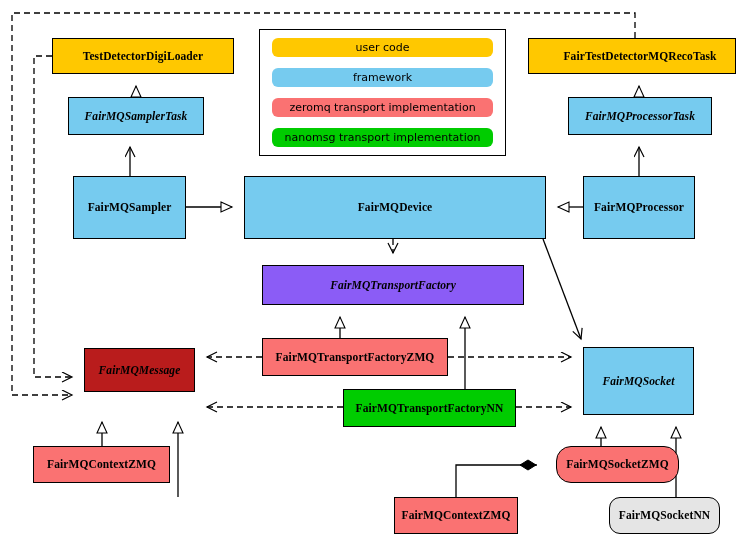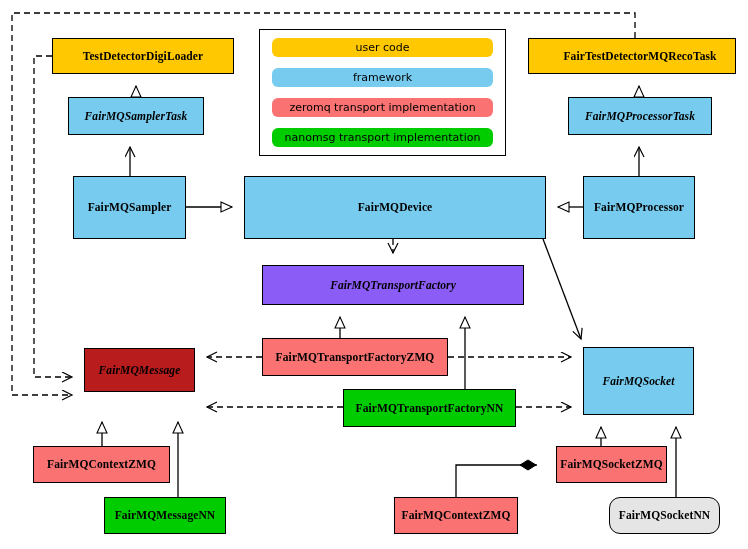--- a/index.html
+++ b/index.html
@@ -173,25 +173,22 @@
   </div>
 
   <div class="node abstract" style="left:583px; top:347px; width:111px; height:68px; background:#76CBEF;">
     <span>FairMQSocket</span>
   </div>
 
   <div class="node" style="left:33px; top:446px; width:137px; height:37px; background:#FA7272;">
     <span>FairMQContextZMQ</span>
   </div>
 
-  <div class="node" style="left:104px; top:497px; width:122px; height:37px; background:#00CC00;">
-    <span>FairMQMessageNN</span>
-  </div>
-
-  <div class="node" style="left:556px; top:446px; width:111px; height:37px; background:#FA7272;">
+
+  <div class="node" style="left:556px; top:446px; width:123px; height:37px; background:#FA7272;border-radius:15px;">
     <span>FairMQSocketZMQ</span>
   </div>
 
   <div class="node" style="left:394px; top:497px; width:124px; height:37px; background:#FA7272;">
     <span>FairMQContextZMQ</span>
   </div>
 
   <div class="node" style="left:609px; top:497px; width:111px; height:37px; background:#e5e5e5;border-radius:11px;">
     <span>FairMQSocketNN</span>
   </div>

